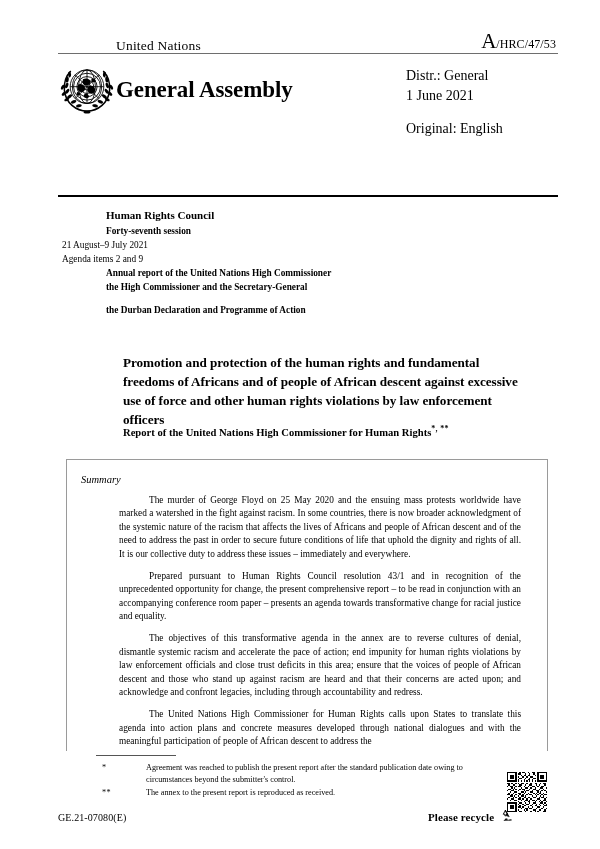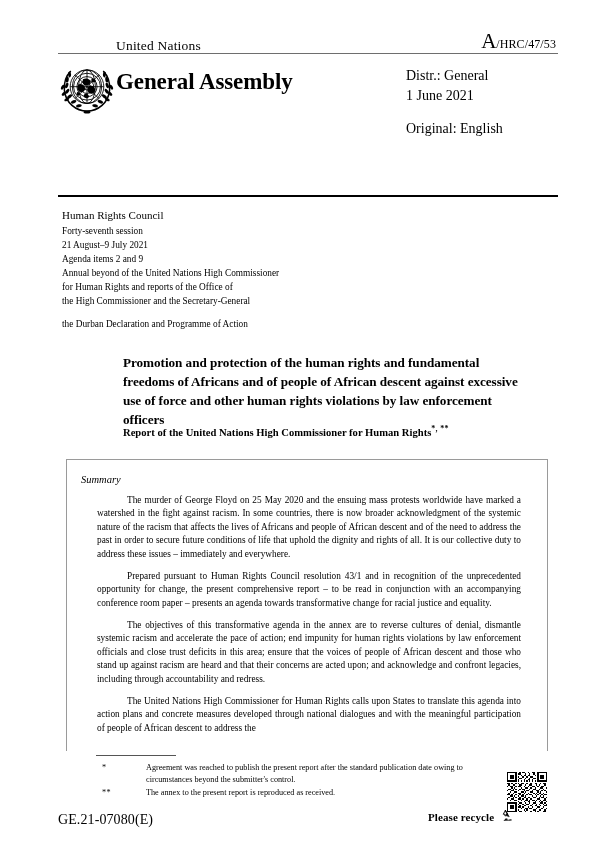--- a/index.html
+++ b/index.html
@@ -76,21 +76,21 @@
     flex: 0 0 58px;
     margin-top: 2px;
   }
   .emblem svg { display: block; }
 
   .ga-title {
     font-size: 23px;
     font-weight: bold;
     letter-spacing: -0.1px;
     line-height: 1;
-    margin-top: 12px;
+    margin-top: 20px;
     width: 290px;
   }
   .distr-block {
     font-size: 14px;
     line-height: 1.45;
     margin-top: 8px;
     flex: 1;
   }
   .distr-block .gap { height: 12px; }
 
@@ -104,21 +104,21 @@
   }
 
   
   .session {
     position: absolute;
     left: 54px; top: 207px;
     width: 330px;
     font-size: 9.3px;
     line-height: 1.52;
   }
-  .session .b { font-weight: normal; }
+  .session .b { font-weight: bold; margin-left: 44px; }
   .session .n { font-weight: normal; }
   .session .para-gap { height: 9px; }
 
   
   .main-title {
     position: absolute;
     left: 115px; top: 353px;
     width: 400px;
     font-size: 13.2px;
     font-weight: bold;
@@ -149,21 +149,21 @@
     border-bottom: none;
     box-sizing: border-box;
     overflow: hidden;
   }
   .summary-label {
     font-size: 10.5px;
     font-style: italic;
     margin: 14px 0 0 14px;
   }
   .summary-body {
-    margin: 0 26px 0 30px;
+    margin: 0 26px 0 52px;
   }
   .summary-body p {
     font-size: 9.3px;
     line-height: 1.44;
     text-align: justify;
     text-indent: 30px;
     margin: 9px 0 0 0;
   }
 
   
@@ -193,21 +193,21 @@
     box-sizing: border-box;
     font-size: 8.2px;
     letter-spacing: 0.5px;
   }
   .fn-text { flex: 1; margin-left: 28px; }
 
   
   .footer-code {
     position: absolute;
     left: 50px; top: 812px;
-    font-size: 14px;
+    font-size: 10px;
     letter-spacing: 0.1px;
   }
   .recycle-wrap {
     position: absolute;
     left: 420px; top: 808px;
     display: flex;
     align-items: center;
   }
   .recycle-text {
     font-size: 11px;
@@ -311,22 +311,21 @@
     </div>
   </div>
 
   <div class="rule-thick"></div>
 
   <div class="session">
     <div class="b" style="font-size:11px;">Human Rights Council</div>
     <div class="b">Forty-seventh session</div>
     <div class="n">21 August–9 July 2021</div>
     <div class="n">Agenda items 2 and 9</div>
-    <div class="b">Annual beyond of the United Nations High Commissioner</div>
-    <div class="b">for Human Rights and reports of the Office of</div>
+    <div class="b">Annual report of the United Nations High Commissioner</div>
     <div class="b">the High Commissioner and the Secretary-General</div>
     <div class="para-gap"></div>
     <div class="b">the Durban Declaration and Programme of Action</div>
   </div>
 
   <div class="main-title">Promotion and protection of the human rights and fundamental freedoms of Africans and of people of African descent against excessive use of force and other human rights violations by law enforcement officers</div>
 
   <div class="report-line">
     <span>Report of the United Nations High Commissioner for Human Rights</span><sup>*, **</sup>
   </div>

